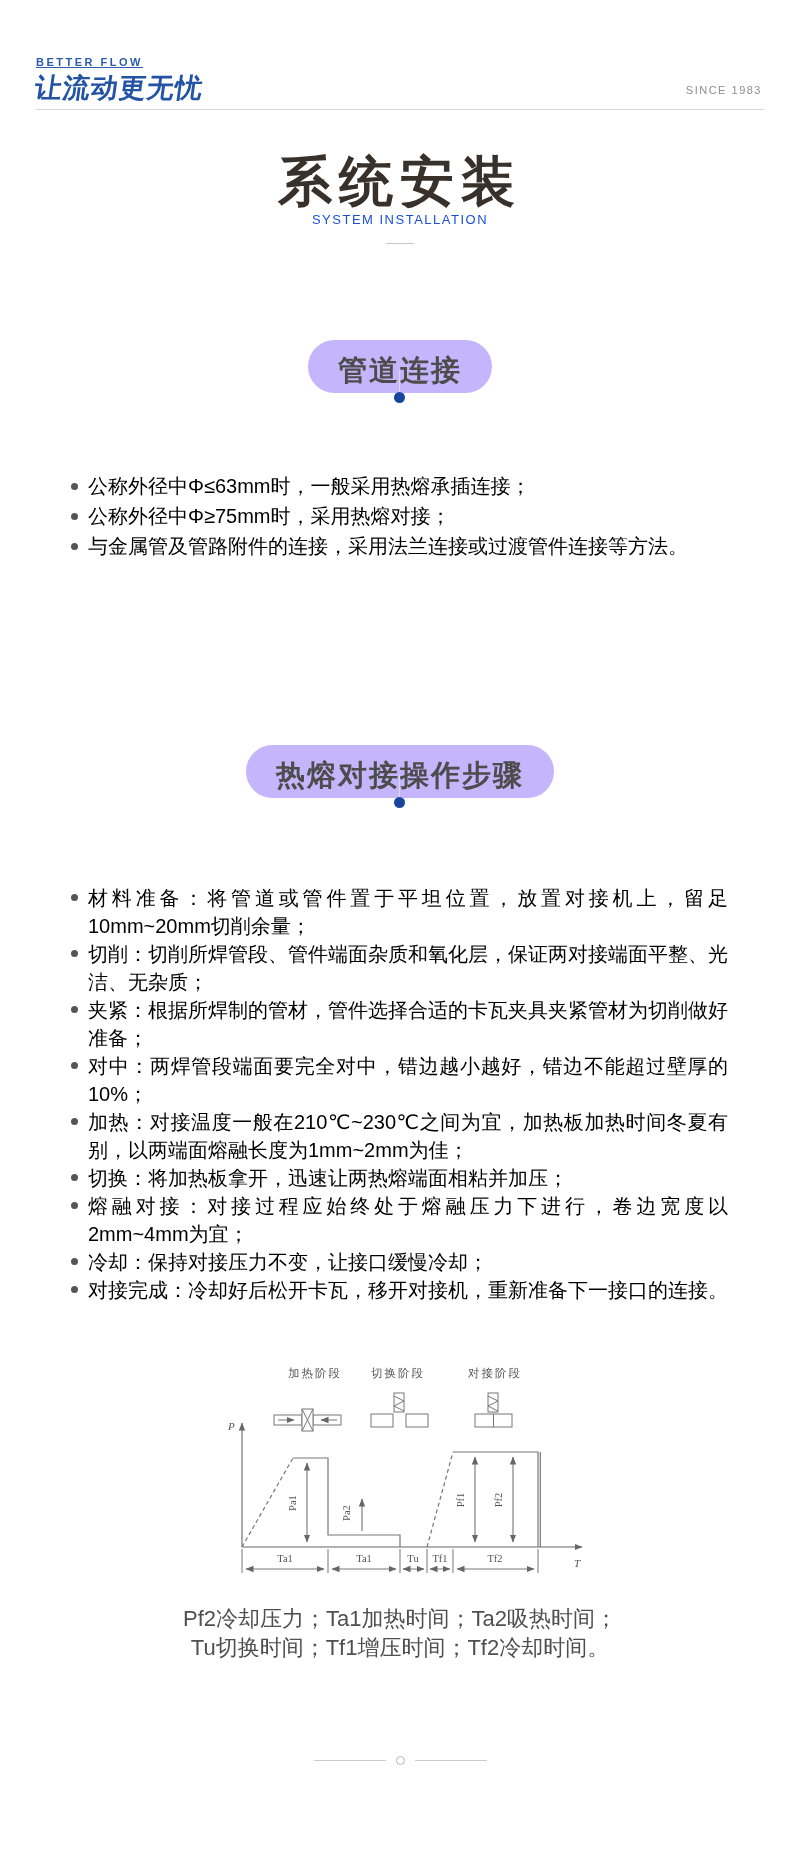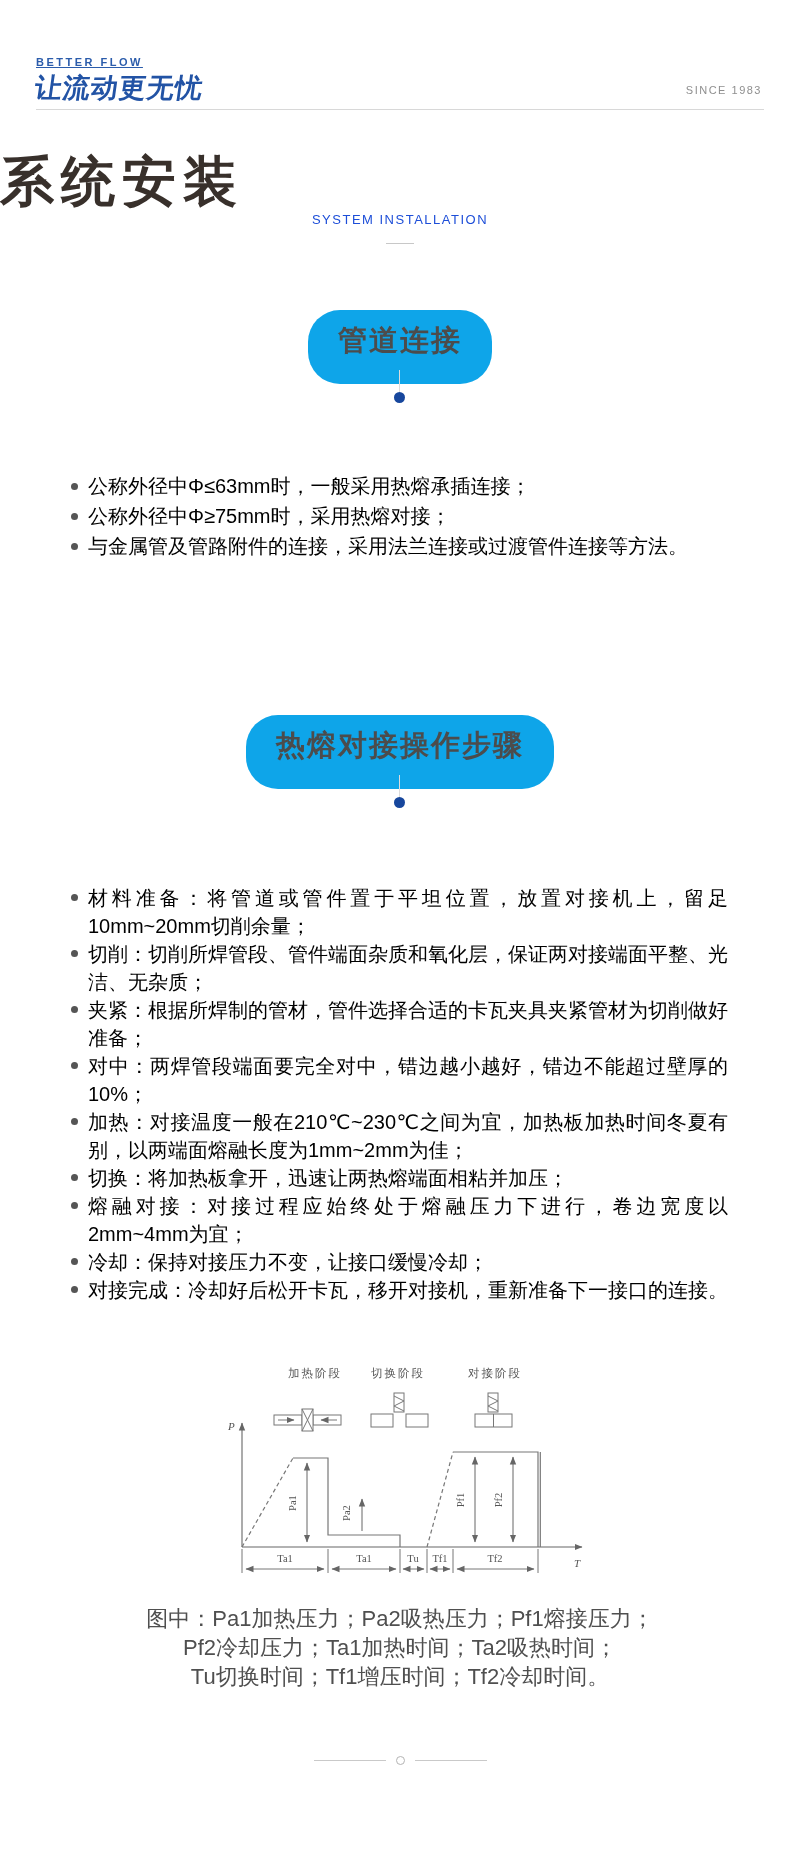--- a/index.html
+++ b/index.html
@@ -19,35 +19,35 @@
   }
   .hdr-since{
     position:absolute;right:38px;top:84px;font-size:11px;color:#8f8f8f;
     letter-spacing:1.5px;
   }
   .hdr-rule{
     position:absolute;left:36px;right:36px;top:109px;height:1px;background:#d8d8d8;
   }
   
   .page-title{
-    position:absolute;left:0;right:0;top:146px;text-align:left;
+    position:absolute;left:0;right:0;top:146px;text-align:center;
     font-size:54px;font-weight:bold;color:#38302b;letter-spacing:7px;margin:0;
   }
   .page-subtitle{
     position:absolute;left:0;right:0;top:212px;text-align:center;
     font-size:13px;color:#1d4ed8;letter-spacing:1.5px;
   }
   .title-deco{
     position:absolute;left:386px;top:243px;width:28px;height:1px;background:#c8c8c8;
   }
   
   .badge-wrap{position:absolute;left:0;right:0;display:flex;justify-content:center;}
   .badge{
-    background:#0ea5e9;border-radius:32px;height:74px;line-height:60px;
-    padding:0 30px;font-size:29px;font-weight:bold;color:#4c4c4c;letter-spacing:2px;
+    background:#c4b5fd;border-radius:32px;height:53px;line-height:60px;
+    padding:0 30px;font-size:29px;font-weight:bold;color:#4c4c4c;letter-spacing:2px;margin-top:30px;
   }
   .connector-line{position:absolute;left:399px;width:1px;height:22px;background:#dcdcdc;}
   .connector-dot{position:absolute;left:394px;width:11px;height:11px;border-radius:50%;background:#17479d;}
   
   .bullets{position:absolute;left:88px;width:640px;margin:0;padding:0;list-style:none;}
   .bullets li{
     position:relative;text-align:justify;font-size:20px;color:#000000;
   }
   .bullets li::before{
     content:"";position:absolute;left:-17px;top:11px;width:7px;height:7px;
@@ -194,21 +194,20 @@
     <line x1="267" y1="214" x2="344" y2="214" marker-start="url(#arr)" marker-end="url(#arr)"></line>
   </g>
   <text class="dim-label" x="95" y="207" text-anchor="middle">Ta1</text>
   <text class="dim-label" x="174" y="207" text-anchor="middle">Ta1</text>
   <text class="dim-label" x="223" y="207" text-anchor="middle">Tu</text>
   <text class="dim-label" x="250" y="207" text-anchor="middle">Tf1</text>
   <text class="dim-label" x="305" y="207" text-anchor="middle">Tf2</text>
 </svg>
 
 <div class="caption">
-  <div>图中：Pa1加热压力；Pa2吸热压力；Pf1熔接压力；</div>
   <div>Pf2冷却压力；Ta1加热时间；Ta2吸热时间；</div>
   <div>Tu切换时间；Tf1增压时间；Tf2冷却时间。</div>
 </div>
 
 <div class="footer-deco">
   <div class="footer-line"></div>
   <div class="footer-circle"></div>
   <div class="footer-line"></div>
 </div>
 

